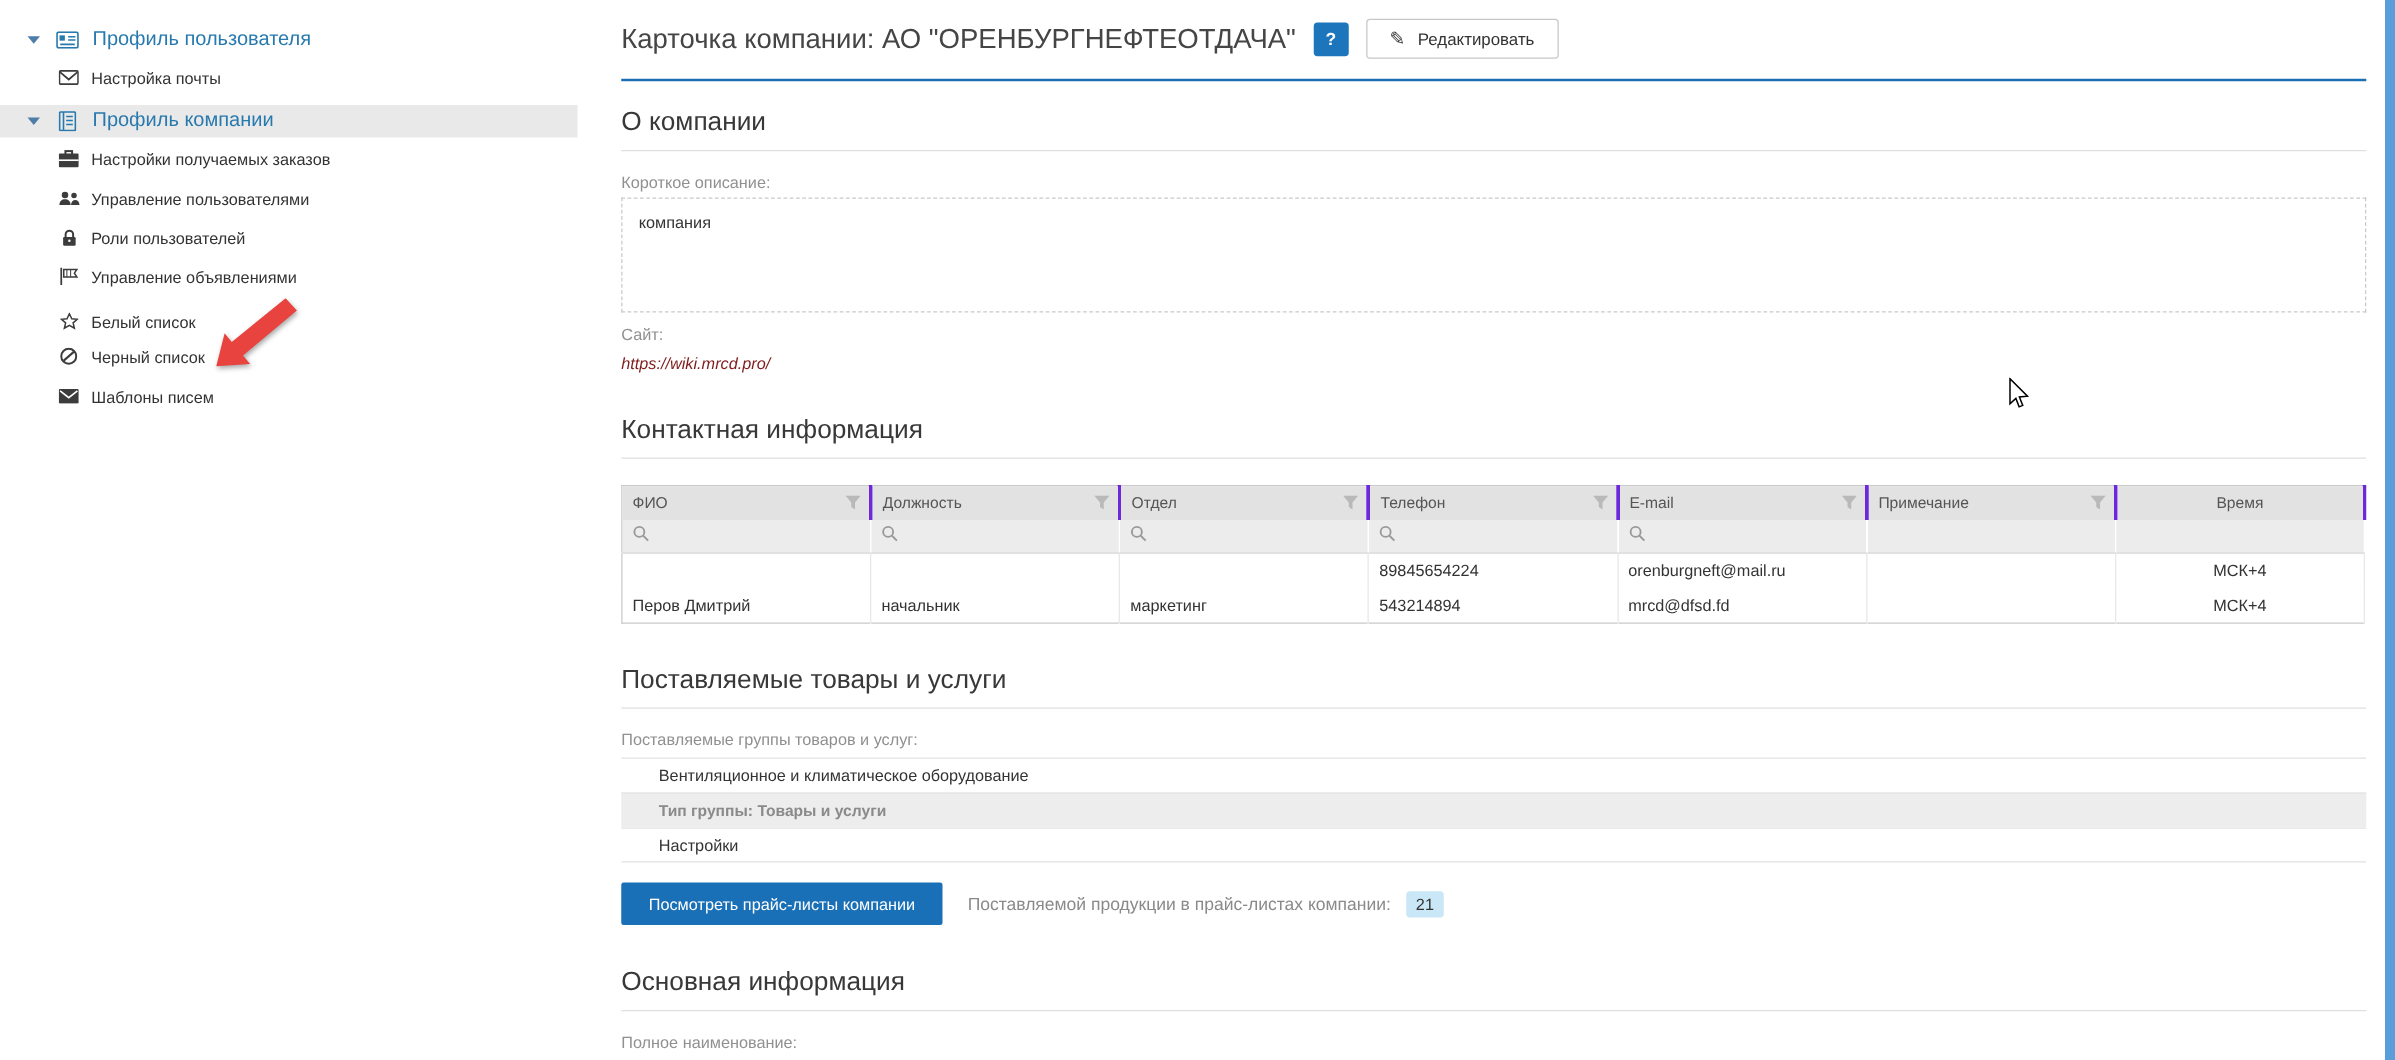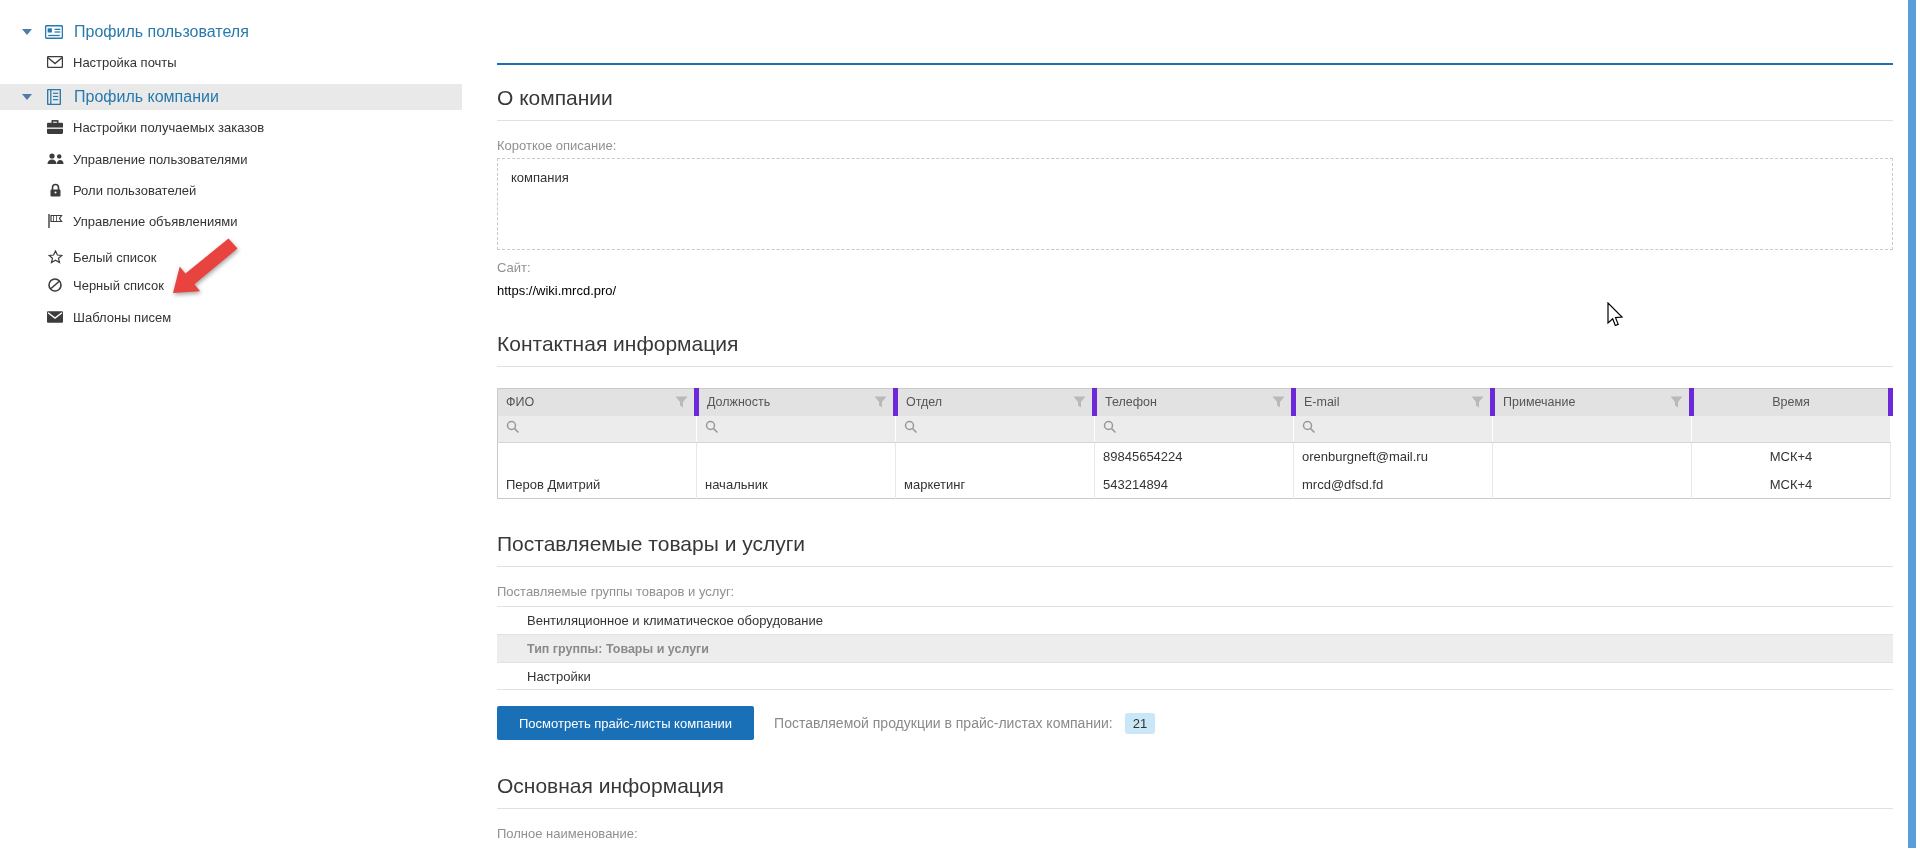--- a/index.html
+++ b/index.html
@@ -37,27 +37,27 @@
               font-family:"Liberation Sans", sans-serif; }
   .pencil { font-size:15px; color:#3a3a3a; }
   .blue-rule { top:63px; left:0; width:100%; height:2px; background:#1b6fb5; }
 
   .sec-head { font-size:21px; font-weight:400; color:#383838; }
   .sec-rule { width:100%; height:1px; background:#e0e0e0; }
   .gray-label { font-size:13px; color:#909090; }
 
   .dashed-box { top:158px; left:0; width:100%; height:92px; border:1px dashed #c9c9c9;
                 padding:11px 13px; font-size:13px; color:#333; }
-  .site-link { font-size:13px; color:#000000; text-decoration:none; }
+  .site-link { font-size:13px; color:#7f1d1d; text-decoration:none;font-style:italic; }
 
   
   .contacts { top:388px; left:0; width:100%; border-collapse:collapse; table-layout:fixed;
               border:1px solid #c9c9c9; }
   .contacts th { background:#e2e2e2; height:27px; font-weight:400; font-size:12.5px; color:#555;
-                 text-align:left; padding:0 8px; border-right:5px solid #6d28d9; position:relative; }
+                 text-align:left; padding:0 8px; border-right:3px solid #6d28d9; position:relative; }
   .contacts th .funnel { position:absolute; right:6px; top:7px; }
   .contacts td { font-size:13px; color:#333; padding:0 8px; height:28px;
                  border-right:1px solid #e8e8e8; overflow:hidden; white-space:nowrap; }
   .contacts tr.filter td { background:#ececec; border-right:1px solid #fff; height:27px;
                            border-bottom:1px solid #d6d6d6; }
   .contacts .center { text-align:center; }
   .contacts tr.body-row td { border-bottom:none; }
   .mag { display:inline-block; vertical-align:middle; }
 
   
@@ -197,20 +197,28 @@
       <span class="side-label">Шаблоны писем</span>
     </div>
 
     <svg class="red-arrow" width="75" height="60" viewBox="0 0 75 60">
       <polygon points="5,55 11.7,28.6 17.4,35.5 60.5,0.6 69.5,10.4 26.4,46.3 32.1,53.2" fill="#e8433f"></polygon>
     </svg>
   </aside>
 
   <main class="main">
 
+    <div class="abs hdr-row">
+      <span class="page-title">Карточка компании: АО "ОРЕНБУРГНЕФТЕОТДАЧА"</span>
+      <button class="help-btn">?</button>
+      <button class="edit-btn">
+        <span class="pencil">✎</span>
+        <span>Редактировать</span>
+      </button>
+    </div>
     <div class="abs blue-rule"></div>
 
     <div class="abs sec-head" style="top:86px">О компании</div>
     <div class="abs sec-rule" style="top:120px"></div>
     <div class="abs gray-label" style="top:138px">Короткое описание:</div>
     <div class="abs dashed-box">
       <span>компания</span>
     </div>
     <div class="abs gray-label" style="top:260px">Сайт:</div>
     <a class="abs site-link" style="top:283px" href="#">https://wiki.mrcd.pro/</a>

